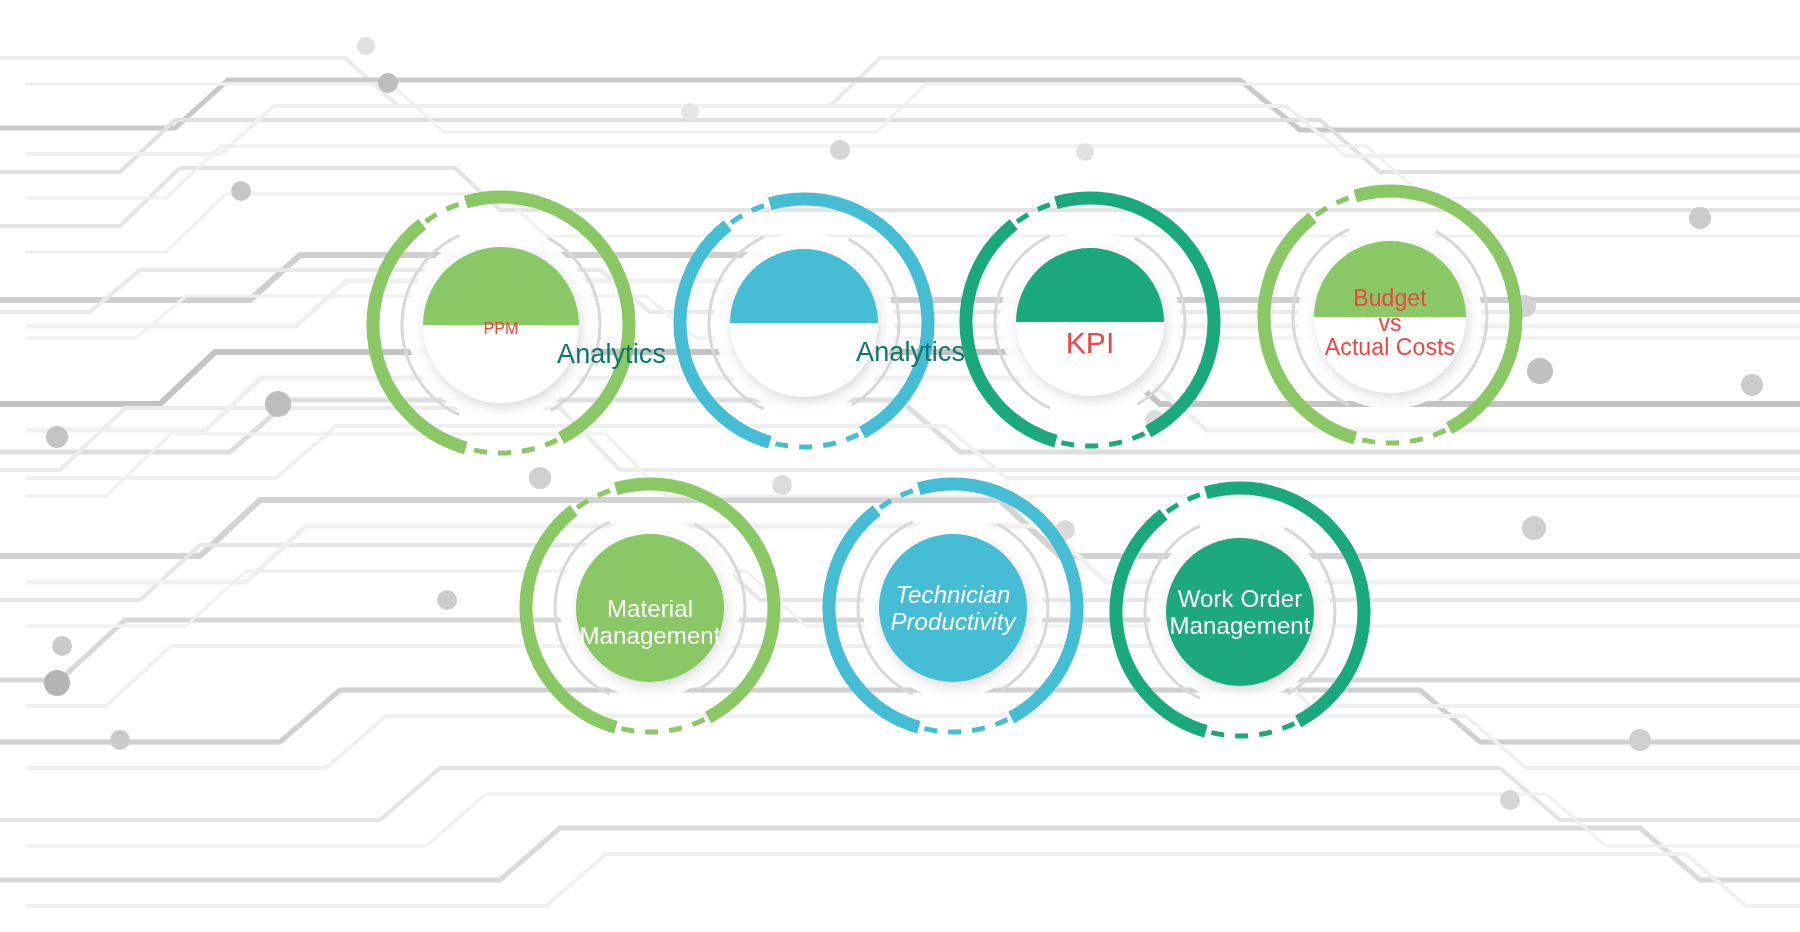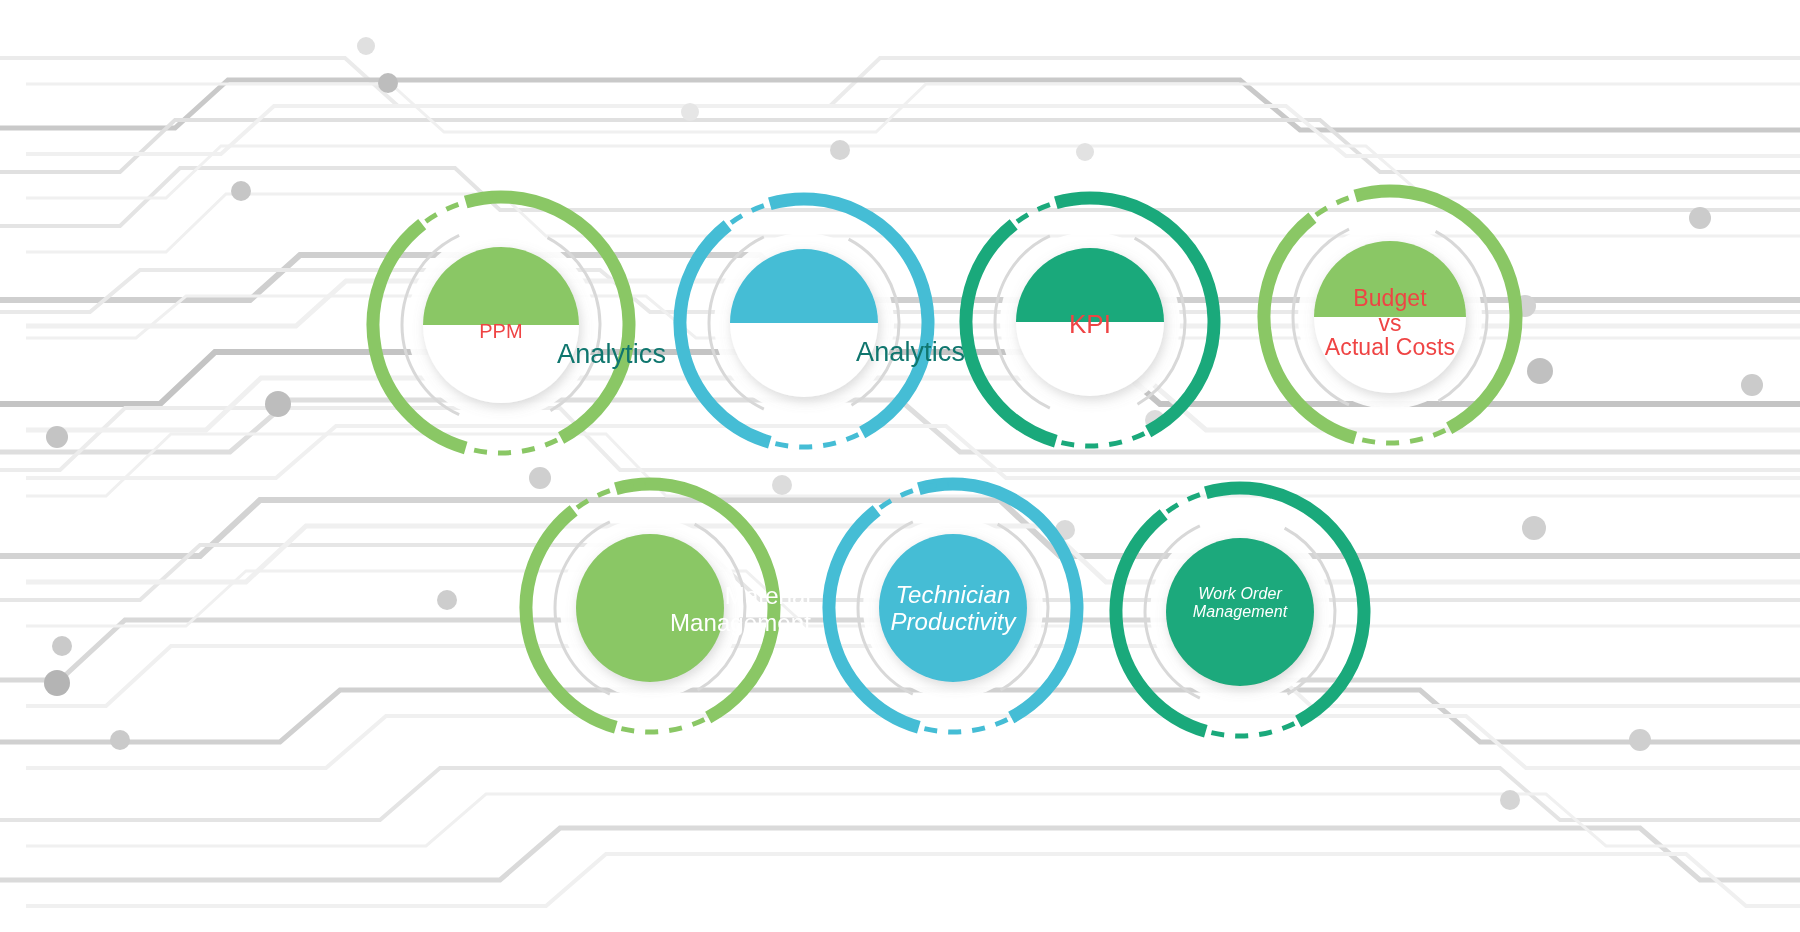--- a/index.html
+++ b/index.html
@@ -152,21 +152,21 @@
           <path d="M 129.7184184554241 288.0414970801048 A 128 128 0 0 1 86.19533115831577 64.13462353833957" stroke="#8AC765" stroke-width="13" fill="none" stroke-linecap="butt"></path>
           <path d="M 221.1115067890019 280.04563792629335 A 128 128 0 0 1 134.03399736324252 289.19785296332753" stroke="#8AC765" stroke-width="5" fill="none" stroke-dasharray="13 11" stroke-linecap="butt"></path>
           <path d="M 89.76348770656342 61.44582472000674 A 128 128 0 0 1 160.5328644220798 37.07797414155576" stroke="#8AC765" stroke-width="5" fill="none" stroke-dasharray="13 11" stroke-linecap="butt"></path>
           <path d="M 211.4776847158032 77.58818830696625 A 99 99 0 0 1 214.5 250.73651497465943" stroke="#d8d8d8" stroke-width="3" fill="none"></path>
           <path d="M 123.16079208767076 254.72447091662835 A 99 99 0 0 1 123.1607920876707 75.27552908337168" stroke="#d8d8d8" stroke-width="3" fill="none"></path>
           <circle cx="165" cy="165" r="94" fill="#ffffff" opacity="0.92"></circle>
           <circle cx="165" cy="165" r="78" fill="#ffffff" filter="url(#sh-ppm)"></circle>
           <circle cx="165" cy="165" r="78" fill="#8AC765" clip-path="url(#tophalf-ppm)"></circle>
         </svg>
         <div class="node-labels">
-          <div class="label-top" style="font-size: 20px; top: 137.22px;">PPM</div>
+          <div class="label-top" style="font-size: 16px; top: 137.22px;">PPM</div>
           <div class="label-bottom" style="font-size: 27px; top: 179px;">Analytics</div>
         </div>
       </div>
       <div class="node" style="left: 643px; top: 162px; width: 322px; height: 322px;">
         <svg width="322" height="322" viewBox="0 0 322 322">
           <defs>
             <clipPath id="tophalf-rmcm">
               <rect x="0" y="0" width="322" height="161"></rect>
             </clipPath>
             <filter id="sh-rmcm" x="-40%" y="-40%" width="180%" height="180%">
@@ -201,21 +201,21 @@
           <path d="M 126.82096787869212 280.19645029635154 A 124 124 0 0 1 84.6579770596184 63.28666655276646" stroke="#1AA97B" stroke-width="13" fill="none" stroke-linecap="butt"></path>
           <path d="M 215.3580222018456 272.4504617410967 A 124 124 0 0 1 131.0016849456412 281.31667005822356" stroke="#1AA97B" stroke-width="5" fill="none" stroke-dasharray="13 11" stroke-linecap="butt"></path>
           <path d="M 88.11462871573332 60.68189269750653 A 124 124 0 0 1 156.6724624088898 37.07553744963214" stroke="#1AA97B" stroke-width="5" fill="none" stroke-dasharray="13 11" stroke-linecap="butt"></path>
           <path d="M 205.59979846465964 77.11997867840195 A 95 95 0 0 1 208.5 243.27241335952166" stroke="#d8d8d8" stroke-width="3" fill="none"></path>
           <path d="M 120.85126513463356 247.09923976848177 A 95 95 0 0 1 120.85126513463351 74.90076023151828" stroke="#d8d8d8" stroke-width="3" fill="none"></path>
           <circle cx="161" cy="161" r="90" fill="#ffffff" opacity="0.92"></circle>
           <circle cx="161" cy="161" r="74" fill="#ffffff" filter="url(#sh-kpi)"></circle>
           <circle cx="161" cy="161" r="74" fill="#1AA97B" clip-path="url(#tophalf-kpi)"></circle>
         </svg>
         <div class="node-labels">
-          <div class="label-top" style="font-size: 26px; top: 126px;">KPI</div>
+          <div class="label-top" style="font-size: 30px; top: 142px;">KPI</div>
         </div>
       </div>
       <div class="node" style="left: 1227px; top: 154px; width: 326px; height: 326px;">
         <svg width="326" height="326" viewBox="0 0 326 326">
           <defs>
             <clipPath id="tophalf-budget">
               <rect x="0" y="0" width="326" height="163"></rect>
             </clipPath>
             <filter id="sh-budget" x="-40%" y="-40%" width="180%" height="180%">
               <feDropShadow dx="2" dy="4" stdDeviation="6" flood-color="#8a8a8a" flood-opacity="0.32"></feDropShadow>
@@ -250,21 +250,21 @@
           <path d="M 126.82096787869212 41.80354970364846 A 124 124 0 0 1 219.21447378545048 270.48550151450695" stroke="#8AC765" stroke-width="13" fill="none" stroke-linecap="butt"></path>
           <path d="M 126.82096787869212 280.19645029635154 A 124 124 0 0 1 84.6579770596184 63.28666655276646" stroke="#8AC765" stroke-width="13" fill="none" stroke-linecap="butt"></path>
           <path d="M 215.3580222018456 272.4504617410967 A 124 124 0 0 1 131.0016849456412 281.31667005822356" stroke="#8AC765" stroke-width="5" fill="none" stroke-dasharray="13 11" stroke-linecap="butt"></path>
           <path d="M 88.11462871573332 60.68189269750653 A 124 124 0 0 1 156.6724624088898 37.07553744963214" stroke="#8AC765" stroke-width="5" fill="none" stroke-dasharray="13 11" stroke-linecap="butt"></path>
           <path d="M 205.59979846465964 77.11997867840195 A 95 95 0 0 1 208.5 243.27241335952166" stroke="#d8d8d8" stroke-width="3" fill="none"></path>
           <path d="M 120.85126513463356 247.09923976848177 A 95 95 0 0 1 120.85126513463351 74.90076023151828" stroke="#d8d8d8" stroke-width="3" fill="none"></path>
           <circle cx="161" cy="161" r="90" fill="#ffffff" opacity="0.92"></circle>
           <circle cx="161" cy="161" r="74" fill="#8AC765" filter="url(#sh-material-management)"></circle>
         </svg>
         <div class="node-labels">
-          <div class="label-center" style="font-size: 24px; top: 135px; text-align: right;">Material
+          <div class="label-center" style="font-size: 24px; top: 148px;">Material
 Management</div>
         </div>
       </div>
       <div class="node" style="left: 792px; top: 447px; width: 322px; height: 322px;">
         <svg width="322" height="322" viewBox="0 0 322 322">
           <defs>
             <clipPath id="tophalf-technician-productivity">
               <rect x="0" y="0" width="322" height="161"></rect>
             </clipPath>
             <filter id="sh-technician-productivity" x="-40%" y="-40%" width="180%" height="180%">
@@ -298,19 +298,19 @@
           <path d="M 126.82096787869212 41.80354970364846 A 124 124 0 0 1 219.21447378545048 270.48550151450695" stroke="#1AA97B" stroke-width="13" fill="none" stroke-linecap="butt"></path>
           <path d="M 126.82096787869212 280.19645029635154 A 124 124 0 0 1 84.6579770596184 63.28666655276646" stroke="#1AA97B" stroke-width="13" fill="none" stroke-linecap="butt"></path>
           <path d="M 215.3580222018456 272.4504617410967 A 124 124 0 0 1 131.0016849456412 281.31667005822356" stroke="#1AA97B" stroke-width="5" fill="none" stroke-dasharray="13 11" stroke-linecap="butt"></path>
           <path d="M 88.11462871573332 60.68189269750653 A 124 124 0 0 1 156.6724624088898 37.07553744963214" stroke="#1AA97B" stroke-width="5" fill="none" stroke-dasharray="13 11" stroke-linecap="butt"></path>
           <path d="M 205.59979846465964 77.11997867840195 A 95 95 0 0 1 208.5 243.27241335952166" stroke="#d8d8d8" stroke-width="3" fill="none"></path>
           <path d="M 120.85126513463356 247.09923976848177 A 95 95 0 0 1 120.85126513463351 74.90076023151828" stroke="#d8d8d8" stroke-width="3" fill="none"></path>
           <circle cx="161" cy="161" r="90" fill="#ffffff" opacity="0.92"></circle>
           <circle cx="161" cy="161" r="74" fill="#1AA97B" filter="url(#sh-work-order-management)"></circle>
         </svg>
         <div class="node-labels">
-          <div class="label-center" style="font-size: 16px; top: 133.64px; font-style: italic;">Work Order
+          <div class="label-center" style="font-size: 24px; top: 133.64px;">Work Order
 Management</div>
         </div>
       </div>
     </div>
 
 </div>
 
 </body></html>

